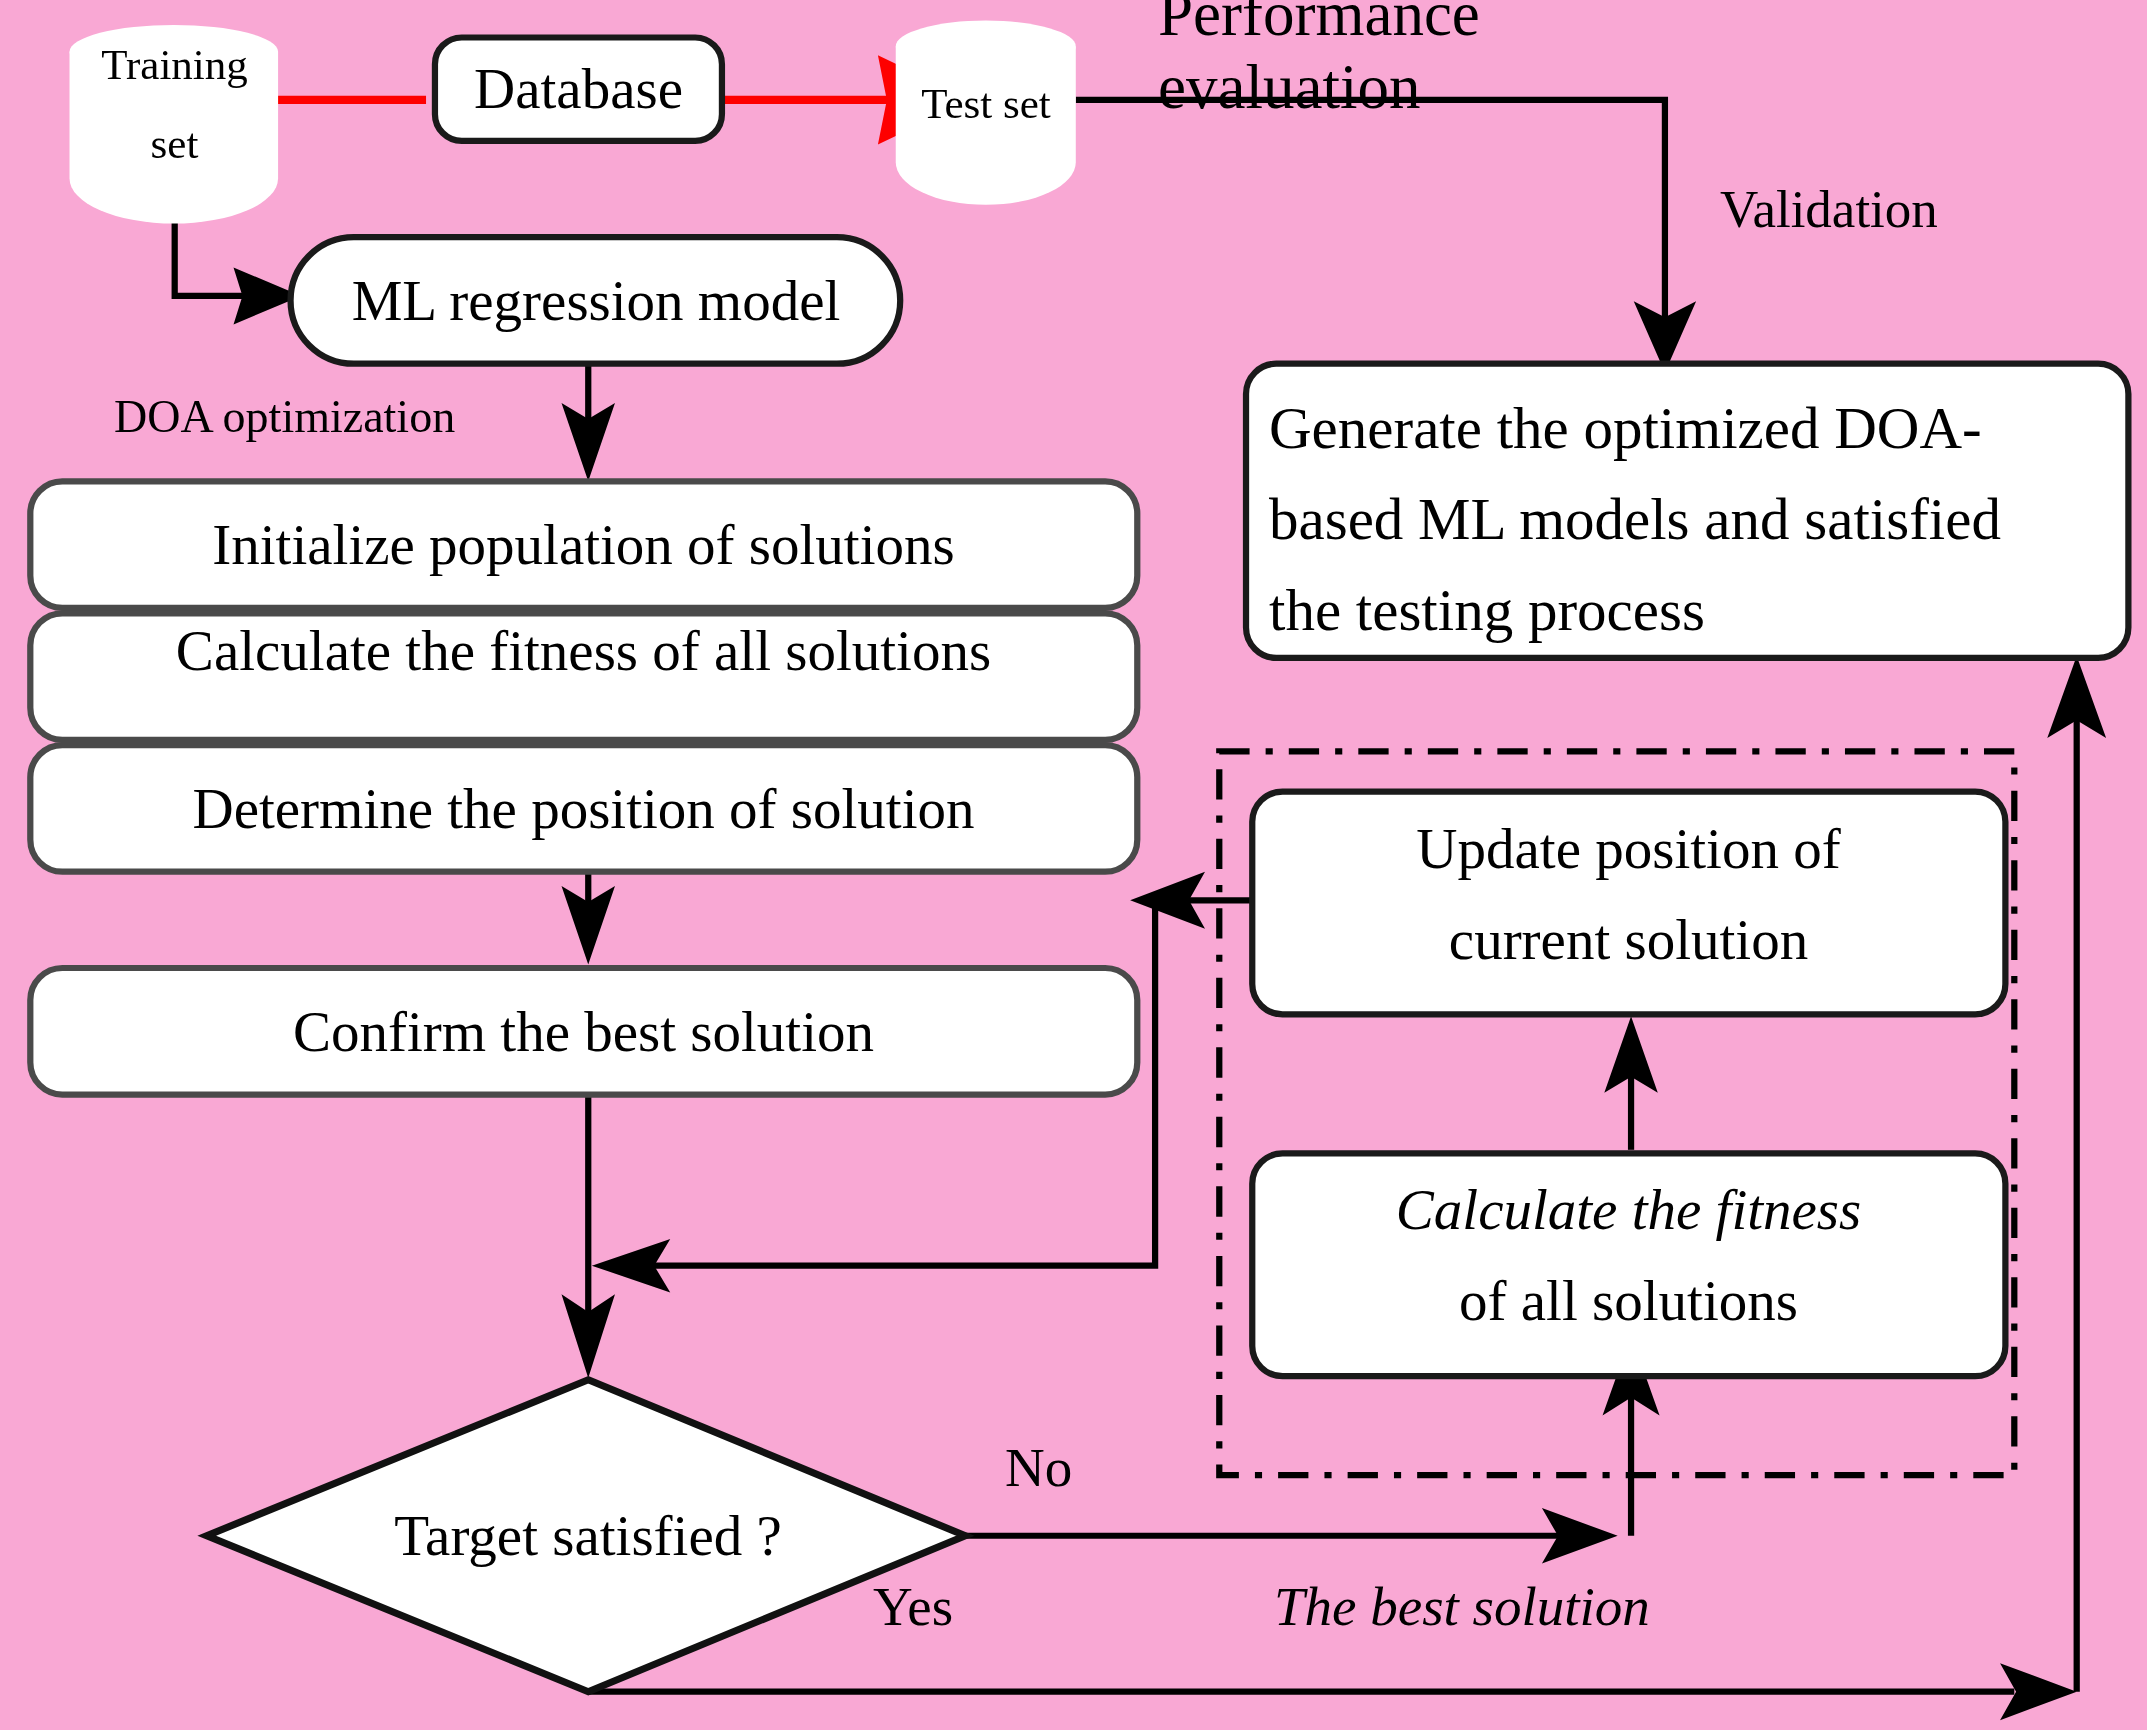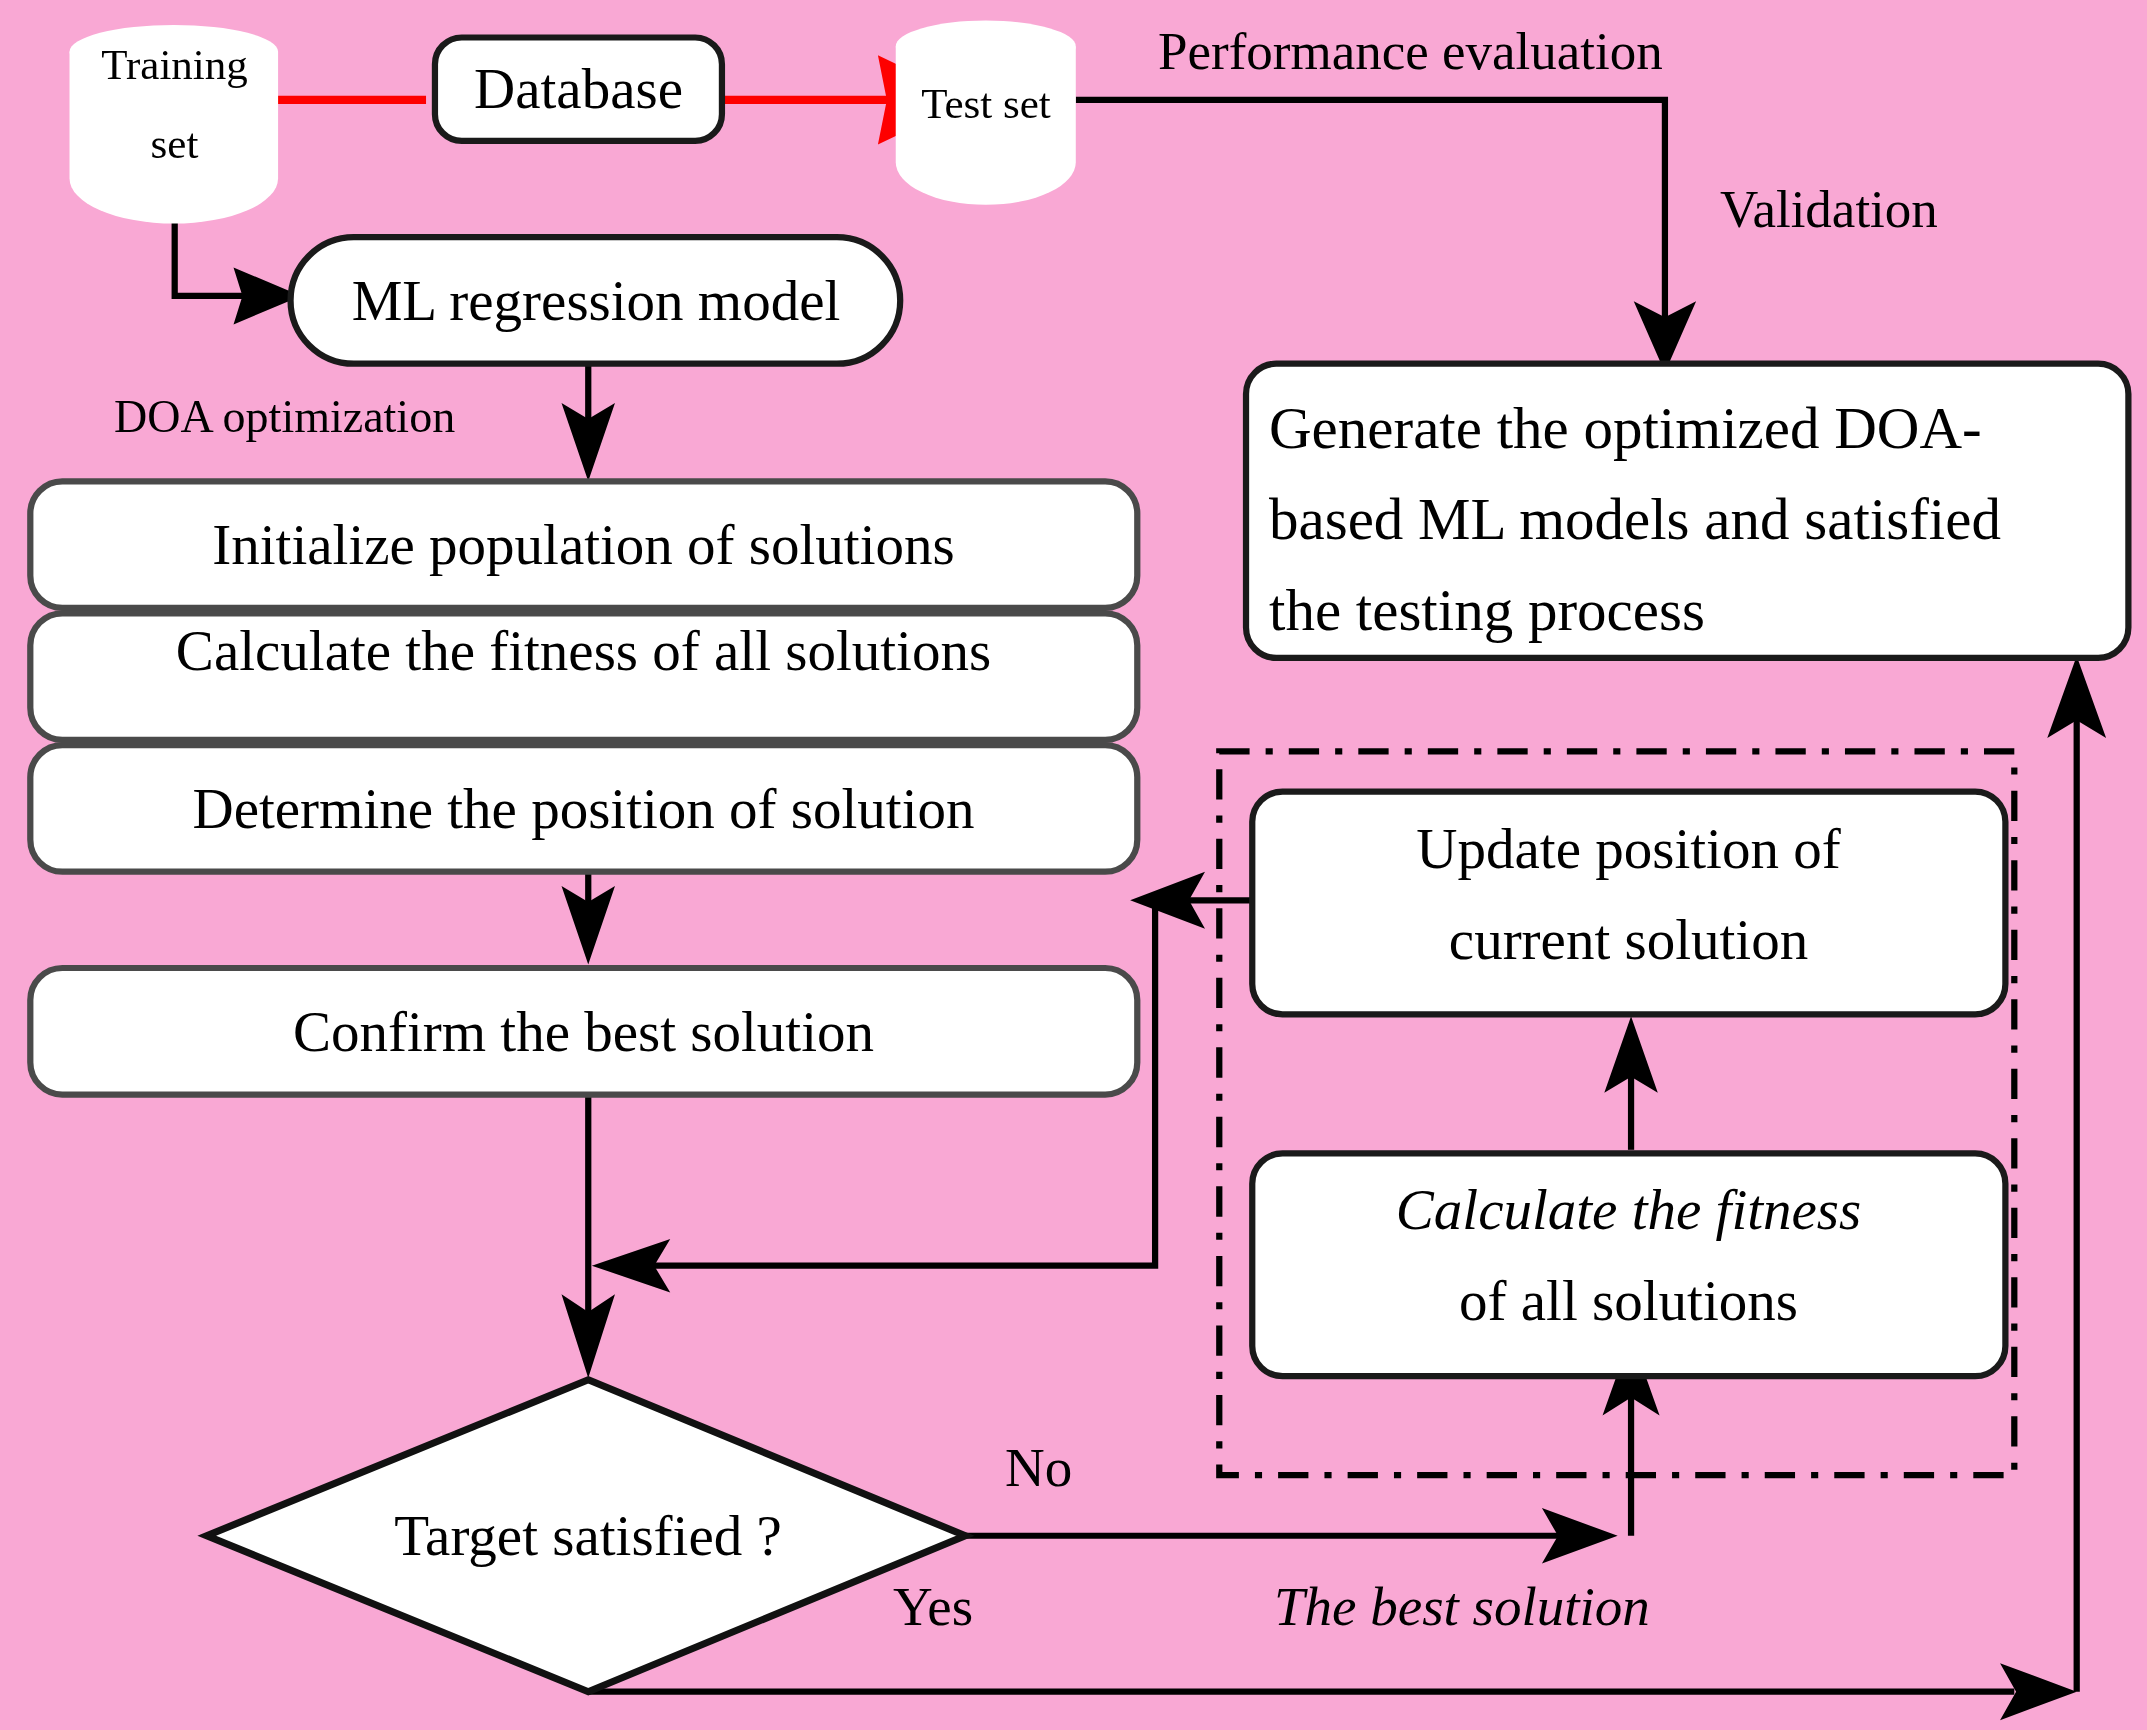--- a/index.html
+++ b/index.html
@@ -151,26 +151,26 @@
 <div style="position:absolute;left:1269px;top:385px;width:855px;height:86px;display:flex;align-items:center;justify-content:flex-start;font-size:59px;">Generate the optimized DOA-</div>
 <div style="position:absolute;left:1269px;top:476px;width:855px;height:86px;display:flex;align-items:center;justify-content:flex-start;font-size:59px;">based ML models and satisfied</div>
 <div style="position:absolute;left:1269px;top:567px;width:855px;height:86px;display:flex;align-items:center;justify-content:flex-start;font-size:59px;">the testing process</div>
 
 <div style="position:absolute;left:1252px;top:813px;width:753px;height:71px;display:flex;align-items:center;justify-content:center;font-size:57px;">Update position of</div>
 <div style="position:absolute;left:1252px;top:904px;width:753px;height:71px;display:flex;align-items:center;justify-content:center;font-size:57px;">current solution</div>
 
 <div style="position:absolute;left:1252px;top:1174px;width:753px;height:71px;display:flex;align-items:center;justify-content:center;font-size:57px;font-style:italic;">Calculate the fitness</div>
 <div style="position:absolute;left:1252px;top:1265px;width:753px;height:71px;display:flex;align-items:center;justify-content:center;font-size:57px;">of all solutions</div>
 
-<div style="position:absolute;left:1158px;top:19.6px;width:570px;height:62px;display:flex;align-items:center;justify-content:flex-start;font-size:53px;">Performance evaluation</div>
+<div style="position:absolute;left:1158px;top:19.6px;width:570px;height:62px;display:flex;align-items:center;justify-content:flex-start;font-size:63px;">Performance evaluation</div>
 
 <div style="position:absolute;left:1720px;top:178px;width:374px;height:62px;display:flex;align-items:center;justify-content:flex-start;font-size:53px;">Validation</div>
 
 <div style="position:absolute;left:114px;top:389px;width:428px;height:55px;display:flex;align-items:center;justify-content:flex-start;font-size:46px;">DOA optimization</div>
 
 <div style="position:absolute;left:1005px;top:1436px;width:143px;height:62px;display:flex;align-items:center;justify-content:flex-start;font-size:55px;">No</div>
 
-<div style="position:absolute;left:873px;top:1575px;width:151px;height:62px;display:flex;align-items:center;justify-content:flex-start;font-size:55px;margin-left:20px;">Yes</div>
+<div style="position:absolute;left:873px;top:1575px;width:151px;height:62px;display:flex;align-items:center;justify-content:flex-start;font-size:55px;">Yes</div>
 
 <div style="position:absolute;left:1274px;top:1575px;width:535px;height:62px;display:flex;align-items:center;justify-content:flex-start;font-size:55px;font-style:italic;">The best solution</div>
 
 </div>
 
 
 </body></html>

